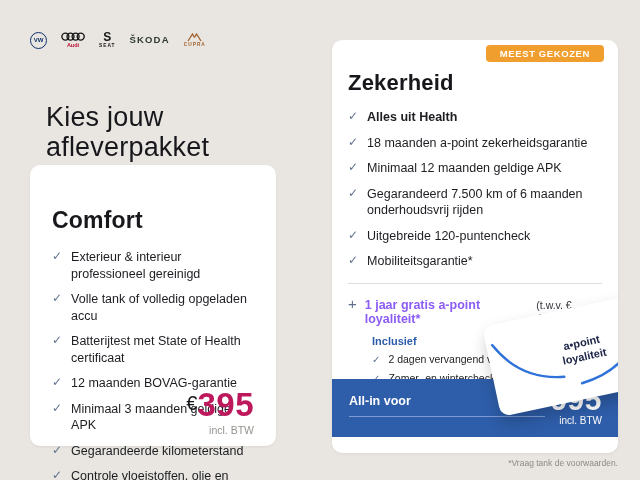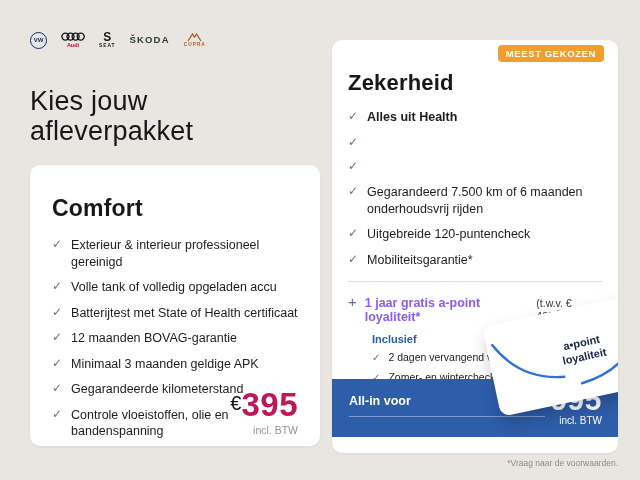--- a/index.html
+++ b/index.html
@@ -19,30 +19,30 @@
     display:flex;align-items:center;justify-content:center;font-size:6px;font-weight:bold;color:#0c2f6b;}
   .audi-label{font-size:5.5px;font-weight:bold;color:#bb0a30;line-height:1;}
   .seat-mono{font-size:12px;font-weight:bold;color:#141414;line-height:1;}
   .seat-label{font-size:4.8px;font-weight:bold;letter-spacing:1px;color:#141414;line-height:1;}
   .skoda-label{font-size:9.5px;font-weight:bold;letter-spacing:1.2px;color:#2e3b33;line-height:1;}
   .cupra-label{font-size:4.8px;font-weight:bold;letter-spacing:1px;color:#a05f2c;line-height:1;}
 
   
   .intro-title{
     position:absolute;left:30px;top:86px;width:272px;
-    font-size:27px;line-height:30px;font-weight:500;color:#16161b;margin:0;letter-spacing:0.2px;
+    font-size:27px;line-height:30px;font-weight:500;color:#16161b;margin:16px;letter-spacing:0.2px;
   }
 
   
   .card{
     position:absolute;background:#ffffff;border-radius:10px;
     box-shadow:0 1px 3px rgba(0,0,0,0.06);
     box-sizing:border-box;
   }
-  .comfort-card{left:30px;top:165px;width:290px;height:281px;padding:14px 22px;}
+  .comfort-card{left:30px;top:165px;width:246px;height:281px;padding:26px 22px;}
   .zekerheid-card{left:332px;top:40px;width:286px;height:413px;padding:14px 16px;overflow:hidden;}
 
   .card h2{margin:16px 0 13px 0;font-size:22px;font-weight:bold;color:#17171c;letter-spacing:0.2px;}
   .comfort-card h2{font-size:23px;margin-bottom:15px;}
 
   .checklist{list-style:none;margin:0;padding:0;display:flex;flex-direction:column;gap:9px;}
   .checklist li{display:flex;gap:9px;font-size:12.5px;line-height:1.32;color:#1d1d22;}
   .check{color:#5f6e8e;font-size:12px;flex:0 0 auto;line-height:1.32;}
   .z-list li:first-child .item-text{font-weight:bold;}
 
@@ -86,21 +86,21 @@
   .footer-price{position:absolute;right:16px;top:4px;text-align:right;color:#ffffff;}
   .footer-price .euro{font-size:17px;font-weight:400;vertical-align:6px;}
   .footer-price .amount{font-size:30px;font-weight:bold;letter-spacing:0.5px;}
   .footer-note{position:absolute;right:16px;top:36px;font-size:10px;color:#ffffff;}
 
   
   .badge{
     position:absolute;top:5px;right:14px;
     background:#f09e2d;color:#ffffff;
     font-size:9.5px;font-weight:bold;letter-spacing:0.6px;
-    padding:3px 8px;border-radius:4px;z-index:4;
+    padding:3px 14px;border-radius:4px;z-index:4;
   }
 
   .footnote{position:absolute;top:458px;right:22px;font-size:8.5px;color:#8b8b86;}
 </style>
 </head>
 <body>
 
 <div class="stage">
 
   <header class="brandbar">
@@ -176,23 +176,25 @@
   <section class="card zekerheid-card">
     <div class="badge">MEEST GEKOZEN</div>
     <h2>Zekerheid</h2>
     <ul class="checklist z-list">
       <li>
           <span class="check">✓</span>
           <span class="item-text">Alles uit Health</span>
         </li>
       <li>
           <span class="check">✓</span>
-        </li>
-      <li>
-          <span class="check">✓</span>
+          <span class="item-text">18 maanden a-point zekerheidsgarantie</span>
+        </li>
+      <li>
+          <span class="check">✓</span>
+          <span class="item-text">Minimaal 12 maanden geldige APK</span>
         </li>
       <li>
           <span class="check">✓</span>
           <span class="item-text">Gegarandeerd 7.500 km of 6 maanden onderhoudsvrij rijden</span>
         </li>
       <li>
           <span class="check">✓</span>
           <span class="item-text">Uitgebreide 120-puntencheck</span>
         </li>
       <li>
@@ -243,14 +245,14 @@
     <footer class="price-footer">
       <div class="footer-label">All-in voor</div>
       <div class="footer-line"></div>
       <div class="footer-price">
         <span class="euro">€</span><span class="amount">995</span>
       </div>
       <div class="footer-note">incl. BTW</div>
     </footer>
   </section>
 
-  <div class="footnote">*Vraag naar de voorwaarden.</div>
+  <div class="footnote">*Vraag tank de voorwaarden.</div>
 </div>
 
 </body></html>

